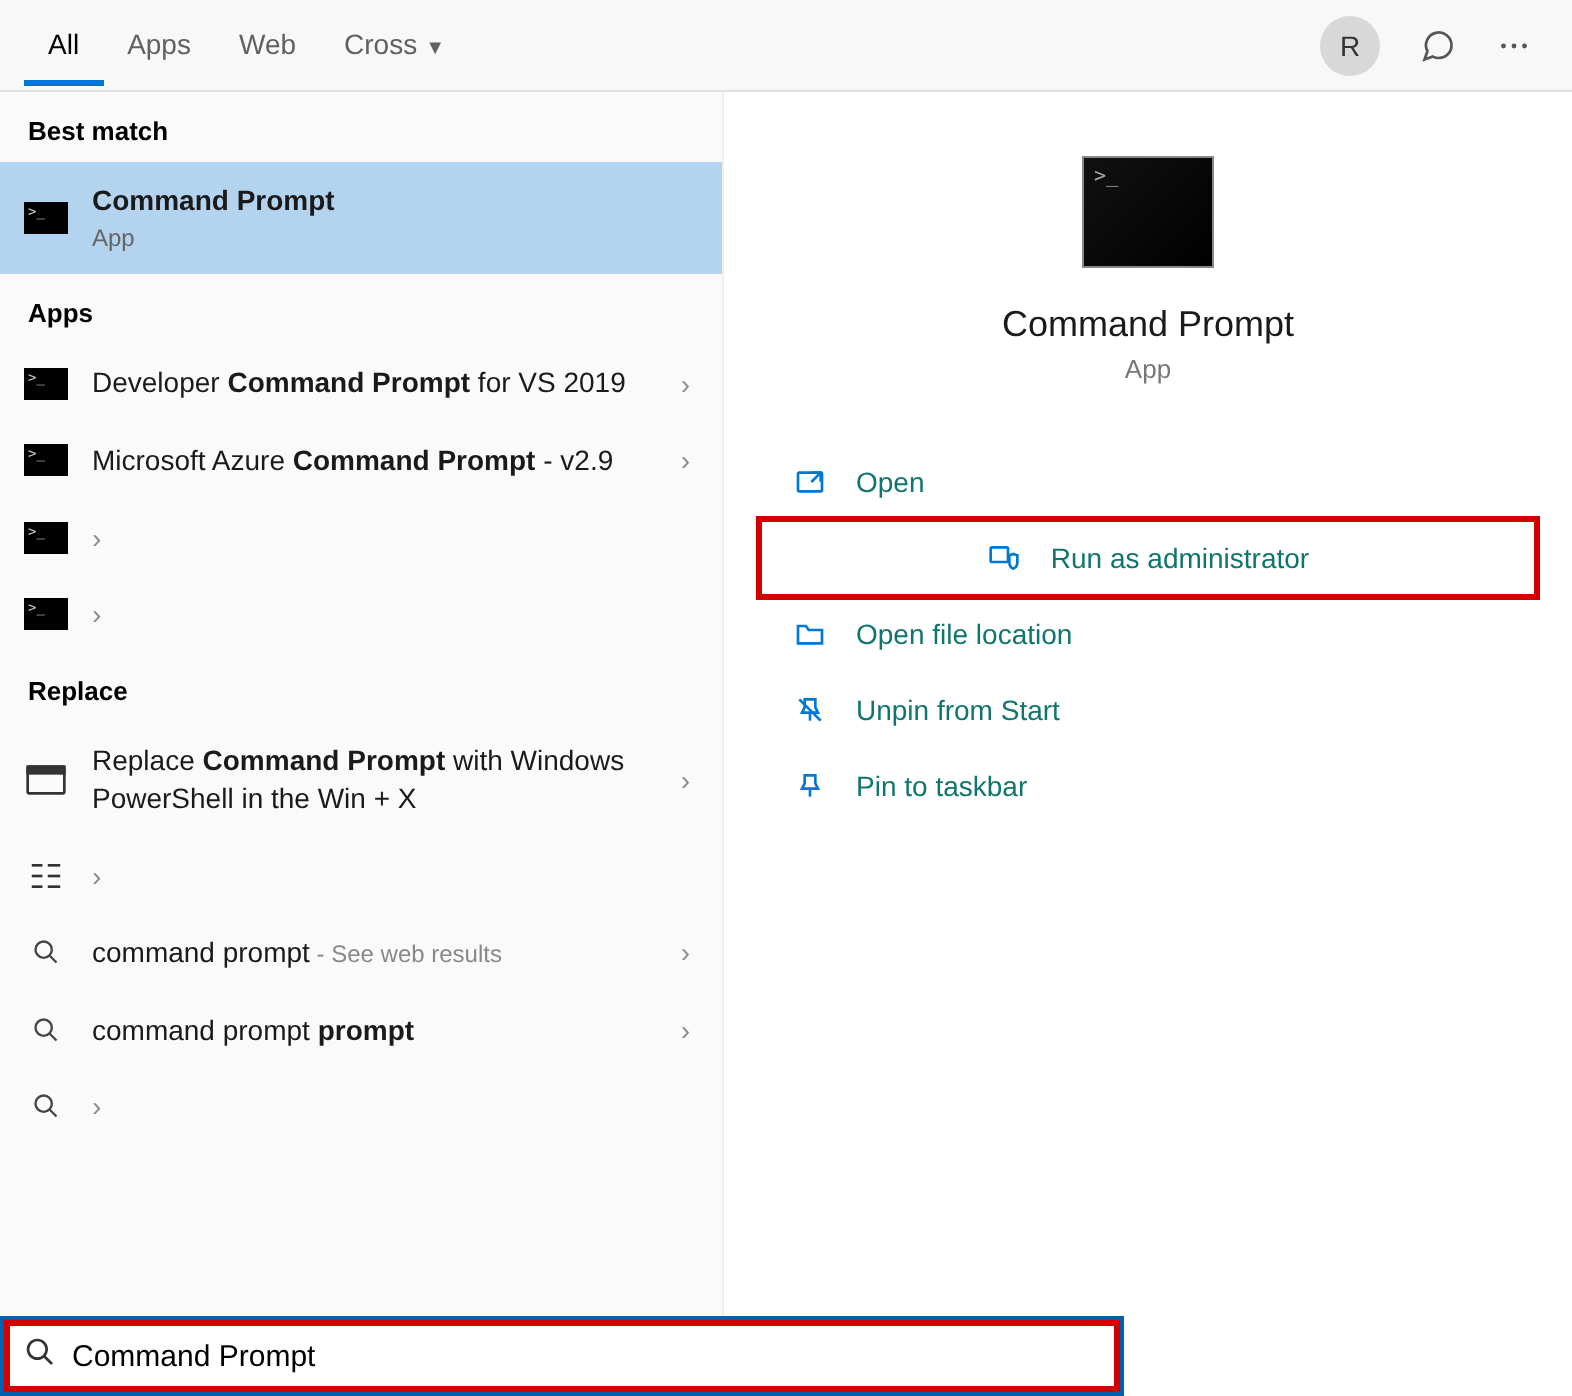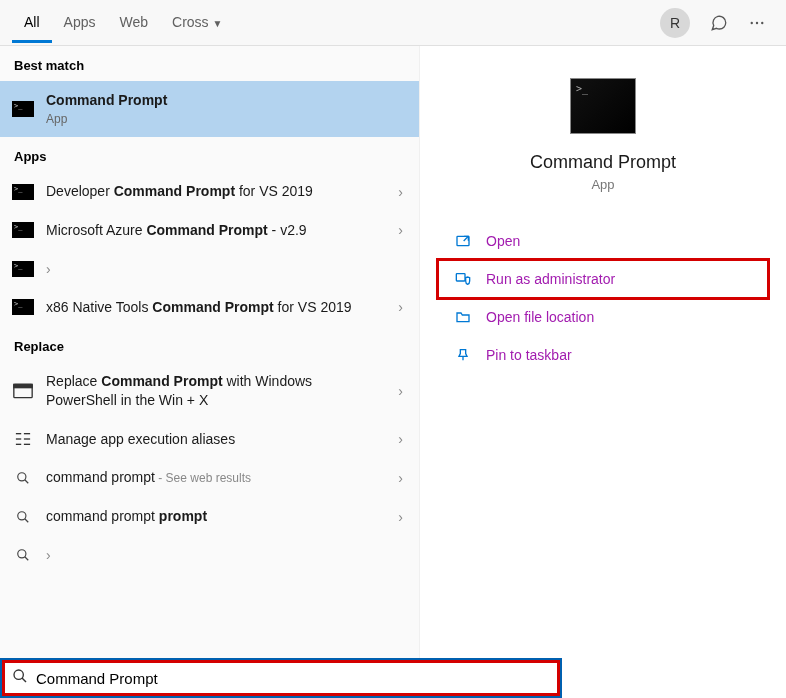--- a/index.html
+++ b/index.html
@@ -8,21 +8,21 @@
 .topbar { display: flex; align-items: center; height: 46px; padding: 0 12px; border-bottom: 1px solid #e0e0e0; background: #f8f8f8; position: relative; }
 .tabs { display: flex; gap: 0; align-items: center; }
 .tab { padding: 12px 12px 10px; font-size: 14px; color: #616161; cursor: pointer; border-bottom: 3px solid transparent; }
 .tab.active { color: #000; border-bottom: 3px solid #0078d4; font-weight: 400; }
 .tab.more .chev { margin-left: 4px; font-size: 10px; }
 .top-right { margin-left: auto; display: flex; align-items: center; gap: 20px; padding-right: 8px; }
 .avatar { width: 30px; height: 30px; border-radius: 50%; background: #d8d8d8; display: flex; align-items: center; justify-content: center; font-size: 14px; color: #333; }
 .feedback-icon svg, .more-icon svg { display: block; }
 
 .main { display: flex; height: calc(100% - 46px - 40px); }
-.left { width: 420px; background: #fafafa; overflow-y: auto; border-right: 1px solid #f0f0f0; }
+.left { width: 362px; background: #fafafa; overflow-y: auto; border-right: 1px solid #f0f0f0; }
 .right { flex: 1; background: #fff; padding: 24px 0 0 0; }
 
 .section-header { font-size: 13px; font-weight: 600; padding: 12px 14px 8px; color: #000; }
 .section-header .info-icon { margin-left: 6px; display: inline-flex; vertical-align: middle; }
 
 .result-item { display: flex; align-items: center; padding: 10px 12px; gap: 12px; cursor: pointer; position: relative; }
 .result-item.selected { background: #b3d3ef; }
 .result-icon { width: 22px; height: 18px; flex-shrink: 0; display: flex; align-items: center; justify-content: center; }
 .cmd-icon { width: 22px; height: 16px; background: #000; position: relative; }
 .cmd-icon::before { content: ">_"; color: #ccc; font-size: 7px; position: absolute; top: 1px; left: 2px; font-family: monospace; }
@@ -33,23 +33,23 @@
 .result-item .chev-right { color: #8a8a8a; font-size: 14px; padding-right: 4px; }
 .settings-icon { width: 20px; height: 16px; }
 
 .details-hero { text-align: center; padding: 8px 0 22px; }
 .hero-icon { width: 66px; height: 56px; background: linear-gradient(135deg, #111 0%, #000 100%); margin: 0 auto 18px; border: 1px solid #888; position: relative; }
 .hero-icon::before { content: ">_"; color: #aaa; font-size: 10px; position: absolute; top: 4px; left: 5px; font-family: monospace; }
 .hero-title { font-size: 18px; color: #1a1a1a; margin-bottom: 4px; }
 .hero-sub { font-size: 13px; color: #777; }
 
 .action-list { padding: 8px 0; }
-.action-item { display: flex; align-items: center; gap: 14px; padding: 10px 34px; font-size: 14px; color: #a21caf; cursor: pointer; }
+.action-item { display: flex; align-items: center; gap: 14px; padding: 10px 34px; font-size: 14px; color: #0f766e; cursor: pointer; }
 .action-icon { width: 18px; height: 18px; display: flex; align-items: center; justify-content: center; color: #0078d4; flex-shrink: 0; }
-.action-item.highlighted { outline: 3px solid #d40000; outline-offset: -1px; margin: 0 18px; padding: 10px 16px; }
+.action-item.highlighted { outline: 3px solid #d40000; outline-offset: -1px; margin: 0 18px; padding: 10px 16px; justify-content: center; }
 
 .searchbar { position: absolute; bottom: 0; left: 0; width: 100%; height: 40px; border: 2px solid #0060b0; background: #fff; display: flex; align-items: center; padding: 0 10px; }
 .searchbar.red-box { outline: 3px solid #d40000; outline-offset: -5px; width: 562px; }
 .searchbar .mag { margin-right: 8px; color: #444; }
 .searchbar input { border: none; outline: none; font-size: 15px; flex: 1; color: #000; background: transparent; }
 
 b { font-weight: 600; }
 </style>
 </head>
 <body>
@@ -110,21 +110,20 @@
     <div class="result-item">
       <div class="result-icon">
           <div class="cmd-icon"></div>
         </div>
       <span class="chev-right">›</span>
     </div>
     <div class="result-item">
       <div class="result-icon">
           <div class="cmd-icon"></div>
         </div>
-      <div class="result-text"><span>x86 Native Tools </span><b>Command Prompt</b><span> for VS 2019</span></div>
       <span class="chev-right">›</span>
     </div>
 
     <div class="section-header">Replace</div>
     <div class="result-item">
       <div class="result-icon">
         <svg class="settings-icon" viewBox="0 0 24 18" fill="none" stroke="#333" stroke-width="1.6">
             <rect x="1" y="1" width="22" height="16" rx="1"></rect>
             <rect x="1" y="1" width="22" height="4" fill="#333"></rect>
           </svg>
@@ -136,21 +135,20 @@
       <div class="result-icon">
         <svg class="settings-icon" viewBox="0 0 20 18" fill="none" stroke="#333" stroke-width="1.5">
             <line x1="2" y1="3" x2="8" y2="3"></line>
             <line x1="2" y1="9" x2="8" y2="9"></line>
             <line x1="2" y1="15" x2="8" y2="15"></line>
             <line x1="11" y1="3" x2="18" y2="3"></line>
             <line x1="11" y1="9" x2="18" y2="9"></line>
             <line x1="11" y1="15" x2="18" y2="15"></line>
           </svg>
       </div>
-      <div class="result-text"><span>Manage app execution aliases</span></div>
       <span class="chev-right">›</span>
     </div>
 
 
     <div class="result-item">
       <div class="result-icon">
         <svg class="search-glyph" viewBox="0 0 24 24" fill="none" stroke="#444" stroke-width="2">
             <circle cx="10" cy="10" r="7"></circle>
             <line x1="21" y1="21" x2="15" y2="15"></line>
           </svg>
@@ -205,20 +203,30 @@
           </span>
         <span>Run as administrator</span>
       </div>
       <div class="action-item">
         <span class="action-icon">
             <svg width="16" height="16" viewBox="0 0 24 24" fill="none" stroke="#0078d4" stroke-width="2">
               <path d="M3 6 L9 6 L11 9 L21 9 L21 19 L3 19 Z"></path>
             </svg>
           </span>
         <span>Open file location</span>
+      </div>
+      <div class="action-item">
+        <span class="action-icon">
+            <svg width="16" height="16" viewBox="0 0 24 24" fill="none" stroke="#0078d4" stroke-width="2">
+              <path d="M8 4 L16 4 L16 10 L18 14 L6 14 L8 10 Z"></path>
+              <line x1="12" y1="14" x2="12" y2="20"></line>
+              <line x1="4" y1="4" x2="20" y2="20"></line>
+            </svg>
+          </span>
+        <span>Unpin from Start</span>
       </div>
       <div class="action-item">
         <span class="action-icon">
             <svg width="16" height="16" viewBox="0 0 24 24" fill="none" stroke="#0078d4" stroke-width="2">
               <path d="M8 4 L16 4 L16 10 L18 14 L6 14 L8 10 Z"></path>
               <line x1="12" y1="14" x2="12" y2="20"></line>
             </svg>
           </span>
         <span>Pin to taskbar</span>
       </div>

